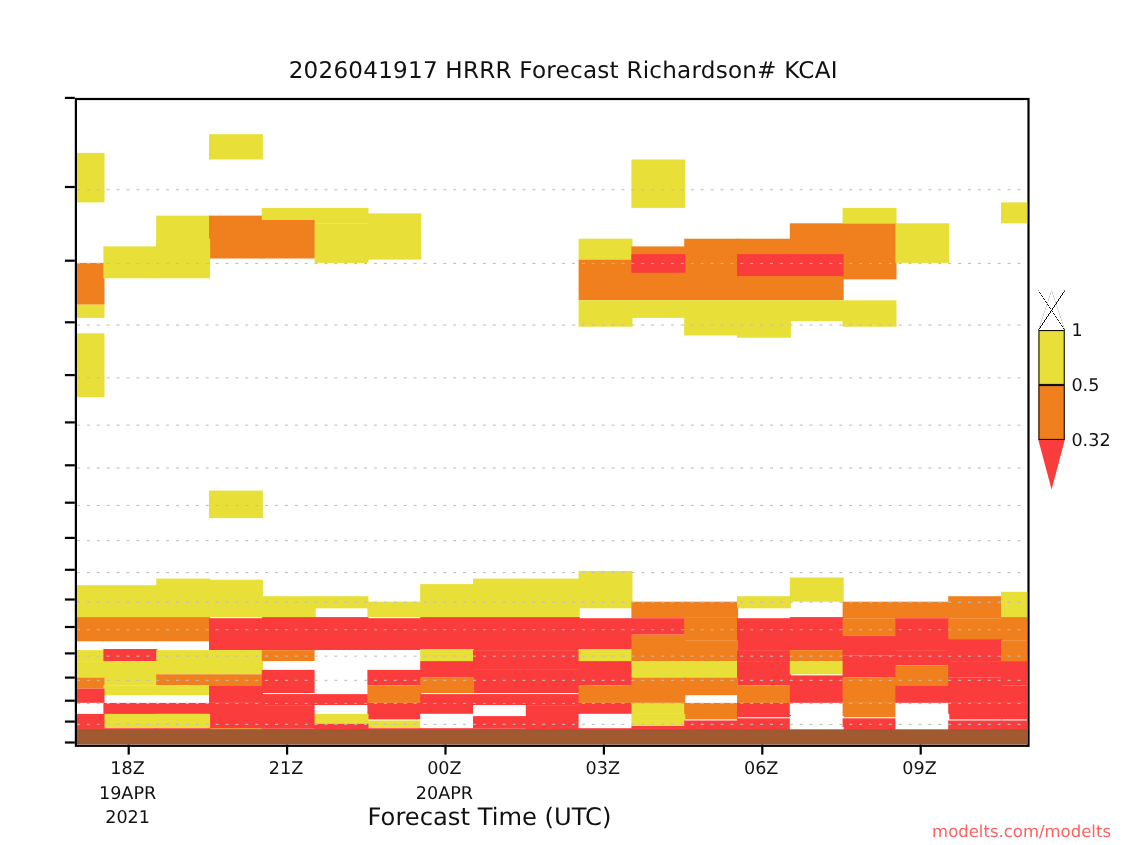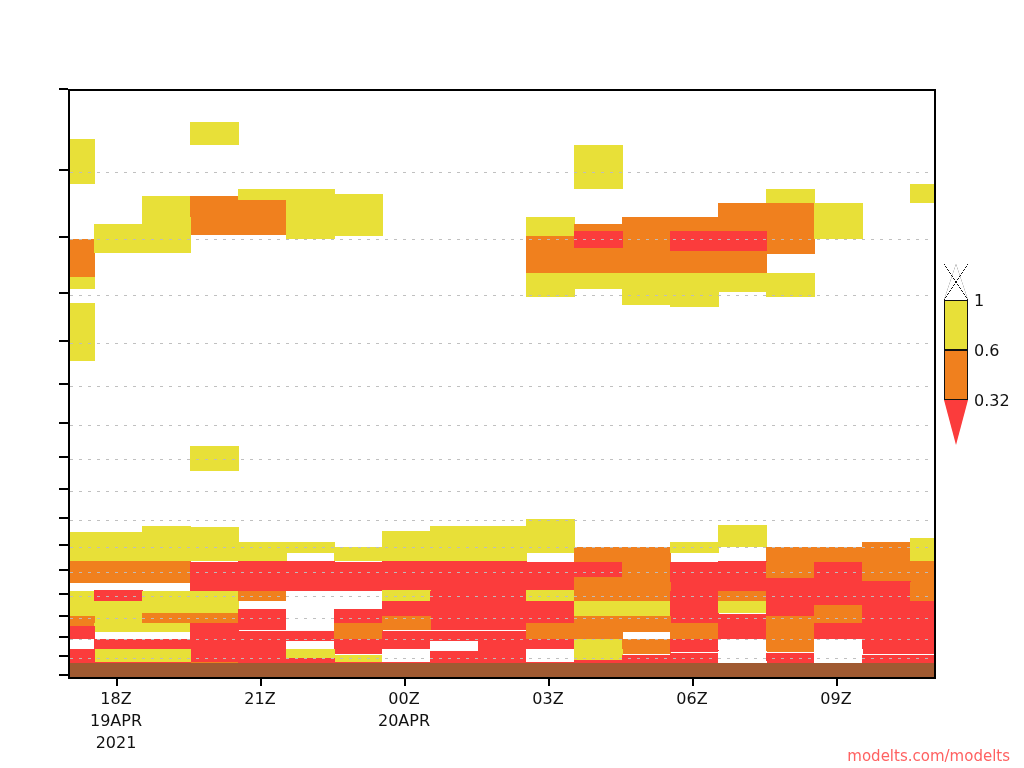--- a/index.html
+++ b/index.html
@@ -33,20 +33,21 @@
   #cbar .seg{position:absolute;left:0;width:24px;border:1px solid #111;box-sizing:border-box;}
   .cbtip{position:absolute;left:0;width:0;height:0;}
   .cblab{position:absolute;left:30px;font-size:16px;color:#111;
          transform:translateY(-50%);white-space:nowrap;}
 </style>
 </head>
 <body>
 
 <div id="stage">
 
+  <div class="title">2026041917 HRRR Forecast Richardson# KCAI</div>
 
   <div id="plot">
     <div id="cells">
         <div style="left: 0px; width: 24.6px; top: 47.7px; height: 45px; background: rgb(232, 224, 56);"></div>
         <div style="left: 120px; width: 48.6px; top: 31.4px; height: 22.7px; background: rgb(232, 224, 56);"></div>
         <div style="left: 72px; width: 48.6px; top: 105.2px; height: 33.8px; background: rgb(232, 224, 56);"></div>
         <div style="left: 120px; width: 48.6px; top: 105.2px; height: 38.8px; background: rgb(240, 128, 30);"></div>
         <div style="left: 168px; width: 48.6px; top: 105.2px; height: 38.8px; background: rgb(240, 128, 30);"></div>
         <div style="left: 168px; width: 48.6px; top: 98.3px; height: 11px; background: rgb(232, 224, 56);"></div>
         <div style="left: 216px; width: 48.6px; top: 98.3px; height: 13.6px; background: rgb(232, 224, 56);"></div>
@@ -283,26 +284,27 @@
       <div class="xlab" style="left: 404px; top: 689px;">00Z</div>
       <div class="xlab" style="left: 404px; top: 711px;">20APR</div>
       <div class="xtickmark" style="left: 548px; top: 677px;"></div>
       <div class="xlab" style="left: 548px; top: 689px;">03Z</div>
       <div class="xtickmark" style="left: 692px; top: 677px;"></div>
       <div class="xlab" style="left: 692px; top: 689px;">06Z</div>
       <div class="xtickmark" style="left: 836px; top: 677px;"></div>
       <div class="xlab" style="left: 836px; top: 689px;">09Z</div>
     </div>
 
+  <div class="xtitle">Forecast Time (UTC)</div>
   <div class="wm">modelts.com/modelts</div>
 
   <div id="cbar">
       <div class="cbtip" style="top: -36px; border-left: 12px solid transparent; border-right: 12px solid transparent; border-bottom: 36px solid rgb(255, 255, 255); filter: drop-shadow(rgb(17, 17, 17) 0px 0px 0px);"></div>
       <div style="position: absolute; left: 0px; top: -36px; width: 24px; height: 36px; background: linear-gradient(to right bottom, transparent 49.5%, rgb(17, 17, 17) 49.5%, rgb(17, 17, 17) 51%, transparent 51%), linear-gradient(to left bottom, transparent 49.5%, rgb(17, 17, 17) 49.5%, rgb(17, 17, 17) 51%, transparent 51%);"></div>
       <div class="seg" style="top: 0px; height: 50px; background: rgb(232, 224, 56);"></div>
       <div class="seg" style="top: 50px; height: 50px; background: rgb(240, 128, 30);"></div>
       <div class="cbtip" style="top: 100px; border-left: 12px solid transparent; border-right: 12px solid transparent; border-top: 45px solid rgb(251, 60, 60);"></div>
       <div class="cblab" style="top: 0px;">1</div>
-      <div class="cblab" style="top: 50px;">0.6</div>
+      <div class="cblab" style="top: 50px;">0.5</div>
       <div class="cblab" style="top: 100px;">0.32</div>
     </div>
 
 </div>
 
 </body></html>

